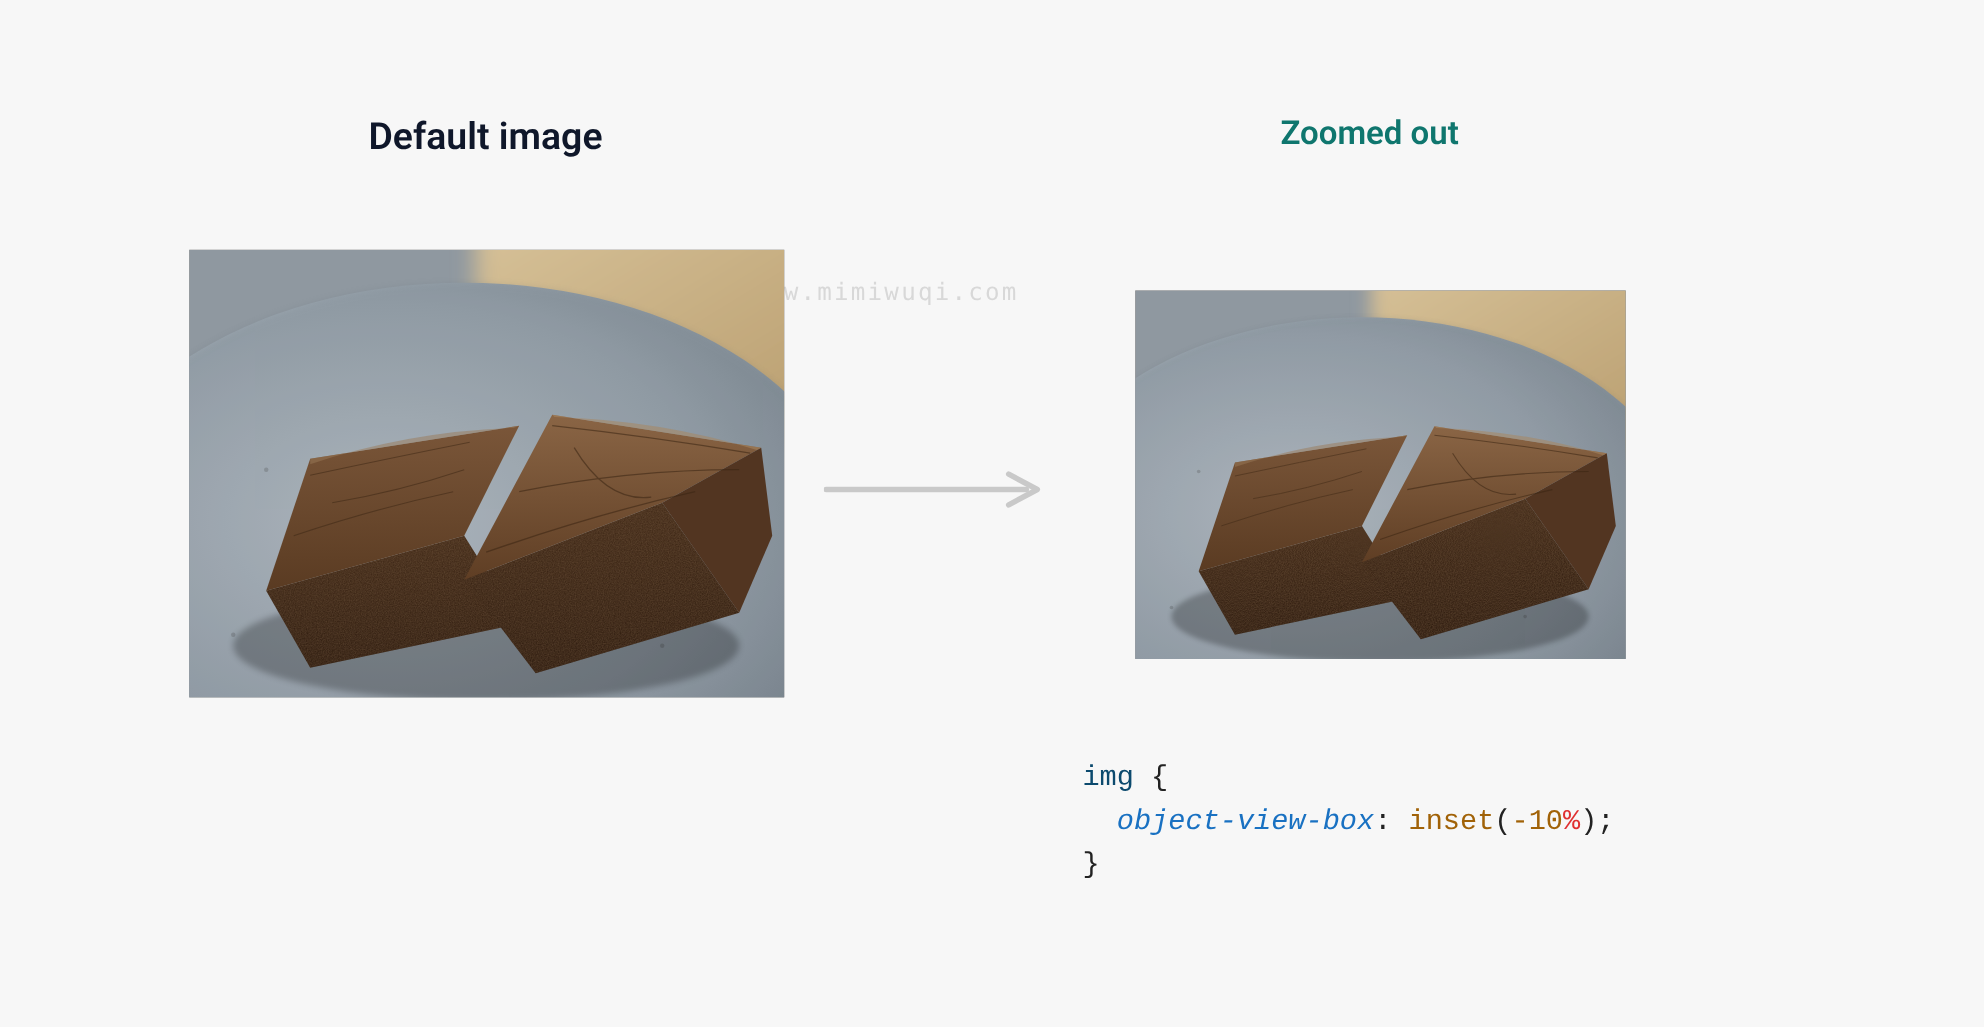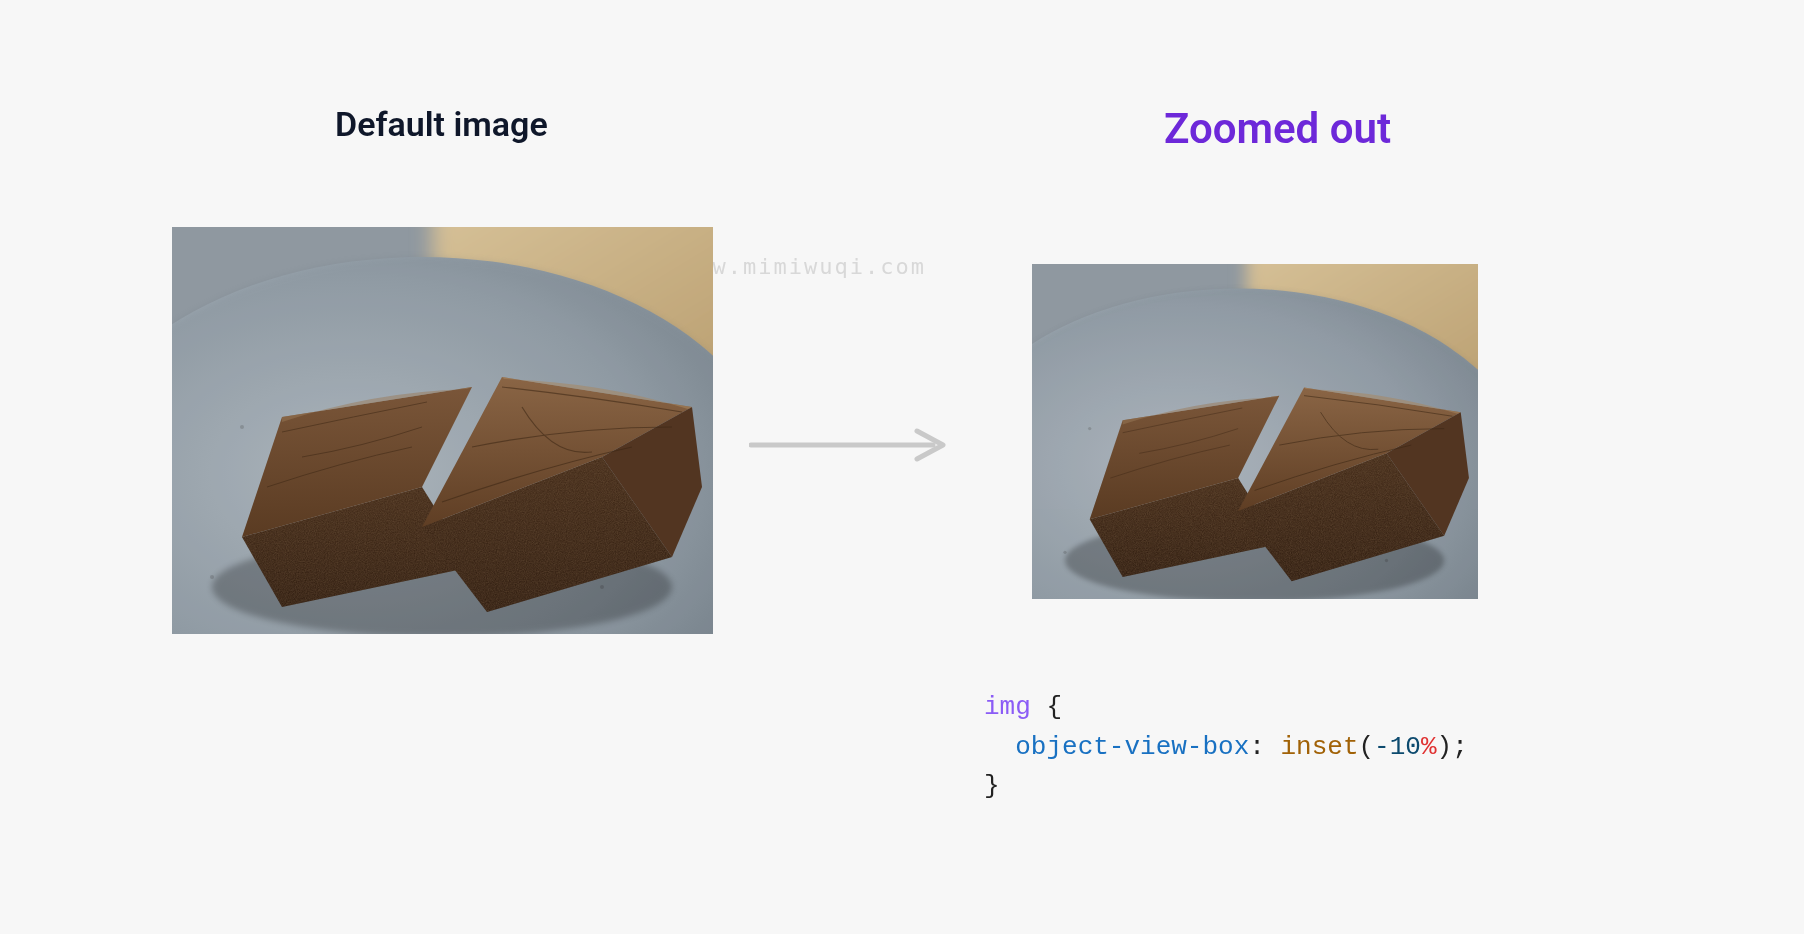--- a/index.html
+++ b/index.html
@@ -21,23 +21,23 @@
   .heading-left {
     position: absolute;
     left: 335px;
     font-size: 34px;
     font-weight: 600;
     color: #0f172a;
   }
   .heading-right {
     position: absolute;
     left: 1164px;
-    font-size: 42px;
+    font-size: 30px;
     font-weight: 600;
-    color: #6d28d9;
+    color: #0f766e;
   }
 
   .watermark {
     position: absolute;
     top: 254px;
     left: 682px;
     font-family: Menlo, Consolas, monospace;
     font-size: 22px;
     letter-spacing: 2px;
     color: #d8d8d8;
@@ -78,24 +78,24 @@
   .code {
     position: absolute;
     left: 984px;
     top: 688px;
     font-family: Menlo, Consolas, "Courier New", monospace;
     font-size: 26px;
     line-height: 1.52;
     color: #222;
     white-space: pre;
   }
-  .tok-sel   { color: #8b5cf6; }
-  .tok-prop  { color: #1971c2; }
+  .tok-sel   { color: #0c4a6e; }
+  .tok-prop  { color: #1971c2; font-style: italic; }
   .tok-fn    { color: #a16207; }
-  .tok-num   { color: #0c4a6e; }
+  .tok-num   { color: #a16207; }
   .tok-unit  { color: #e03131; }
   .tok-punc  { color: #222; }
 </style>
 </head>
 <body>
 
 <svg width="0" height="0" style="position:absolute">
   <defs>
     <radialGradient id="plateGrad" cx="40%" cy="45%" r="75%">
       <stop offset="0%" stop-color="#b9c2c9"></stop>

